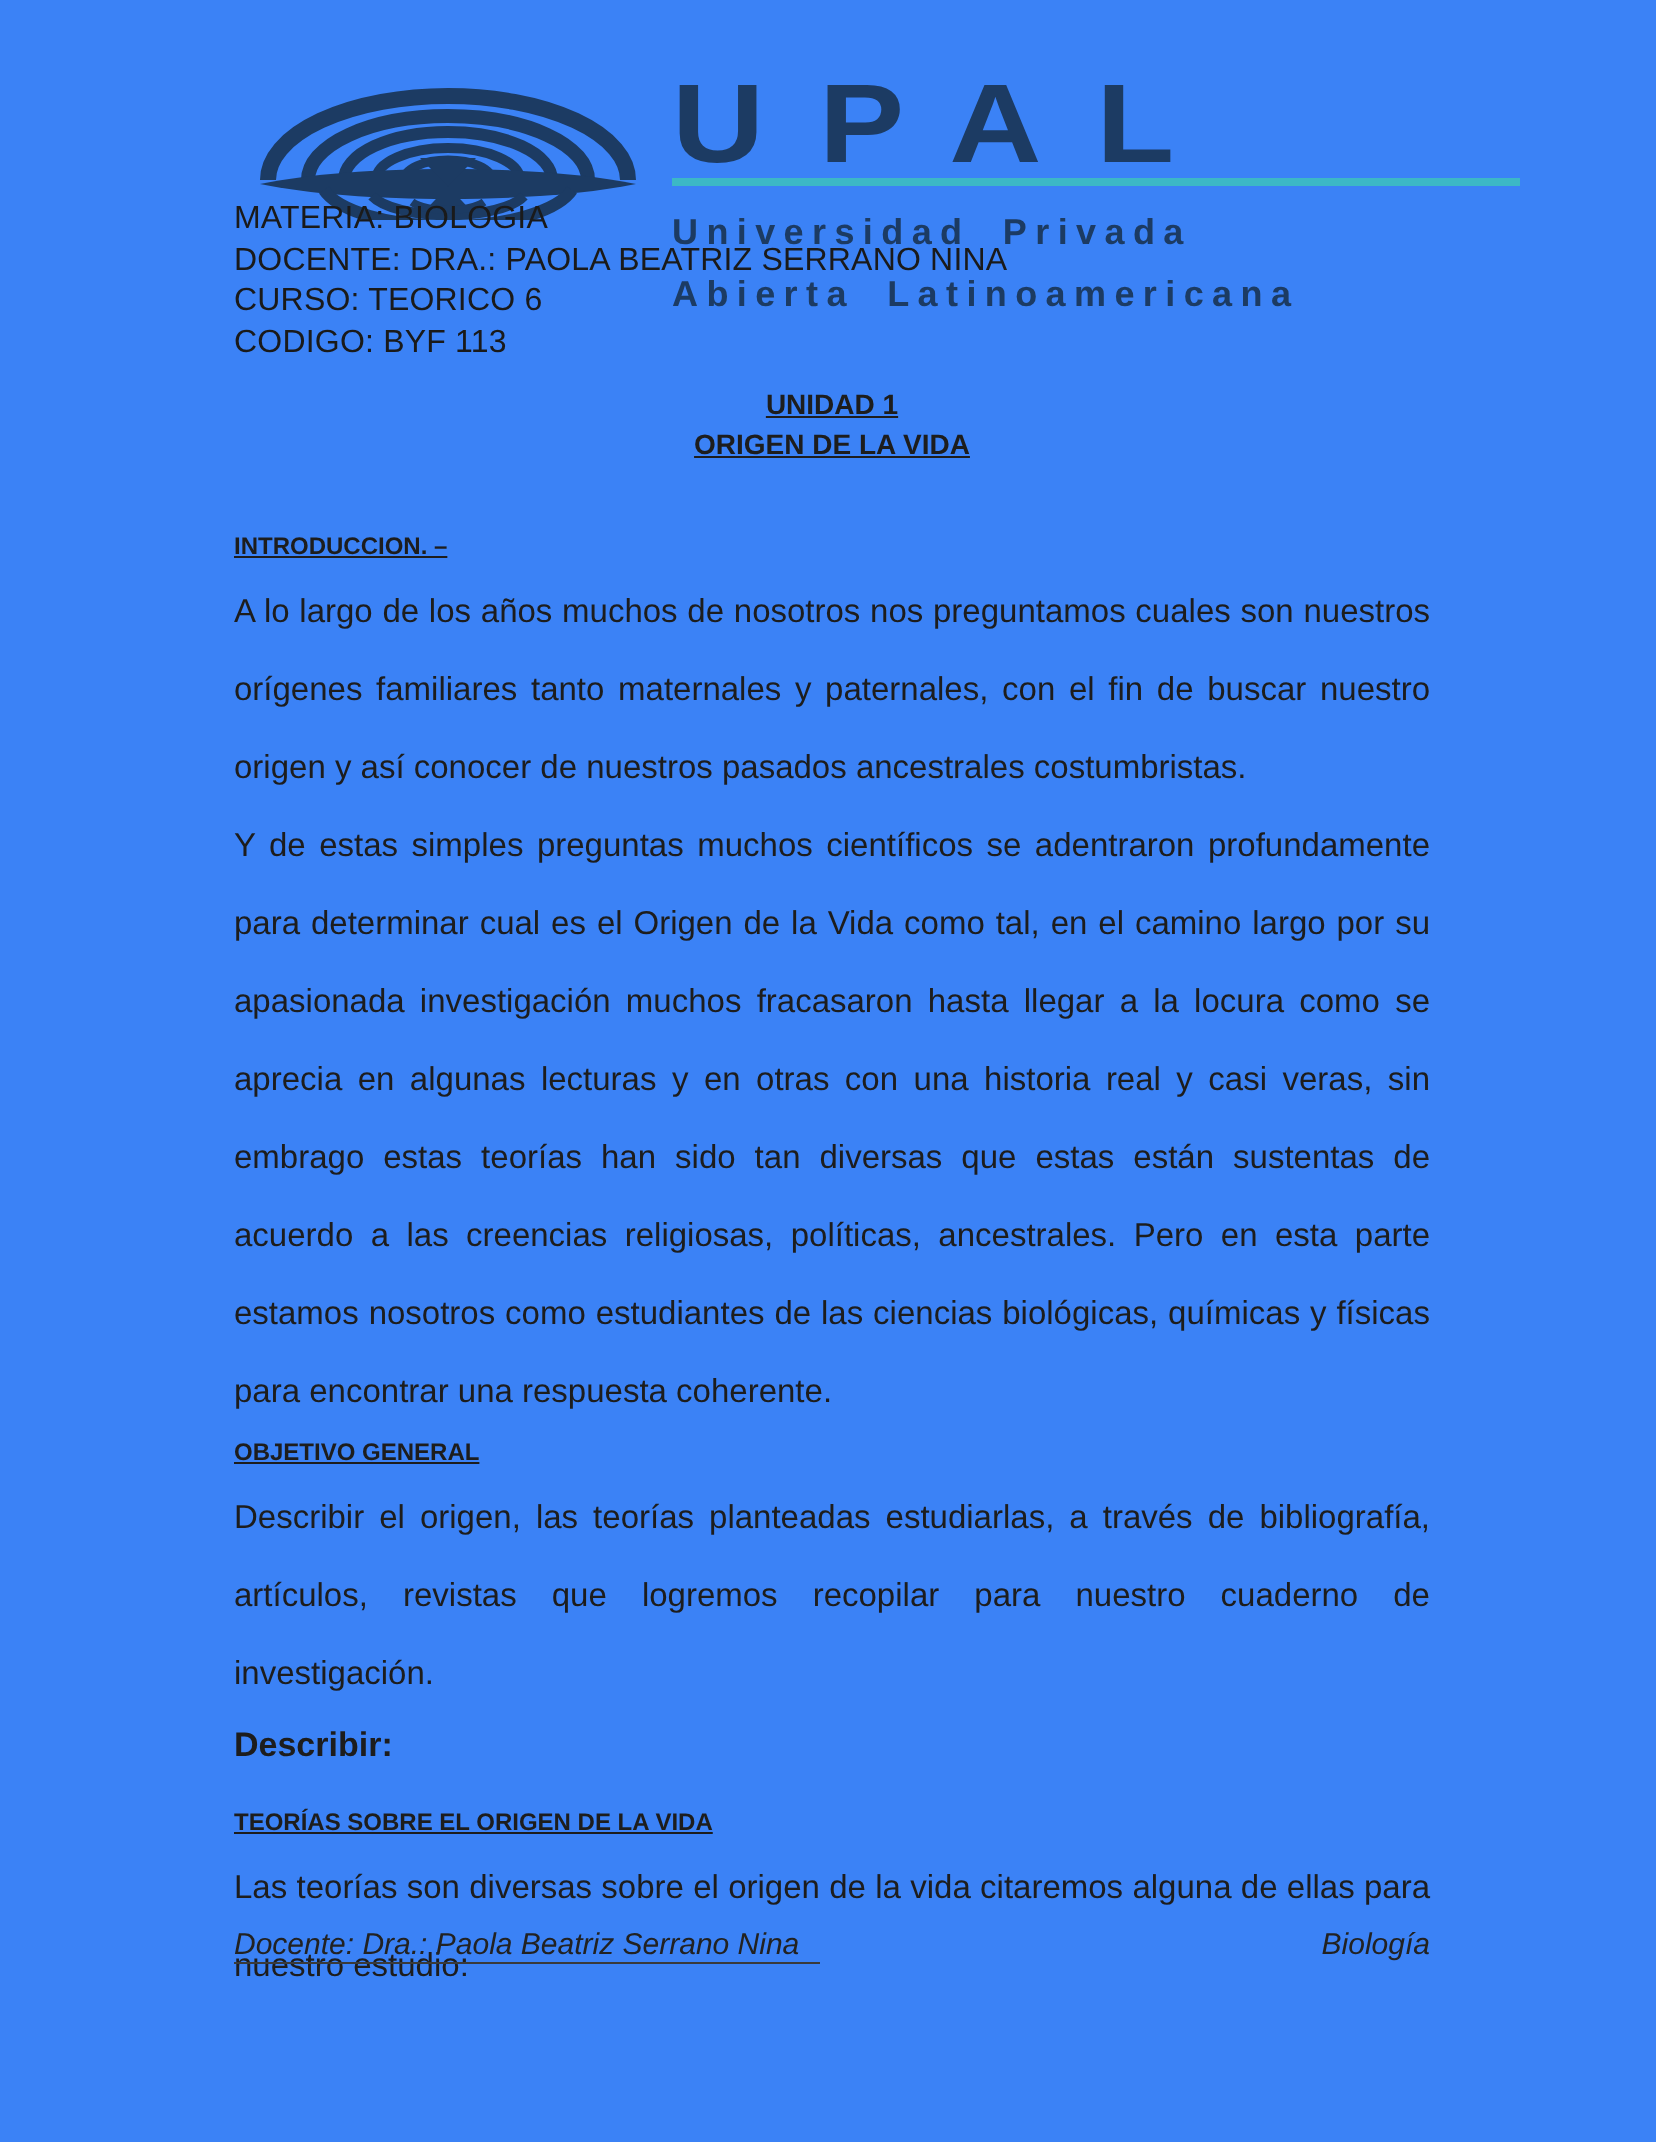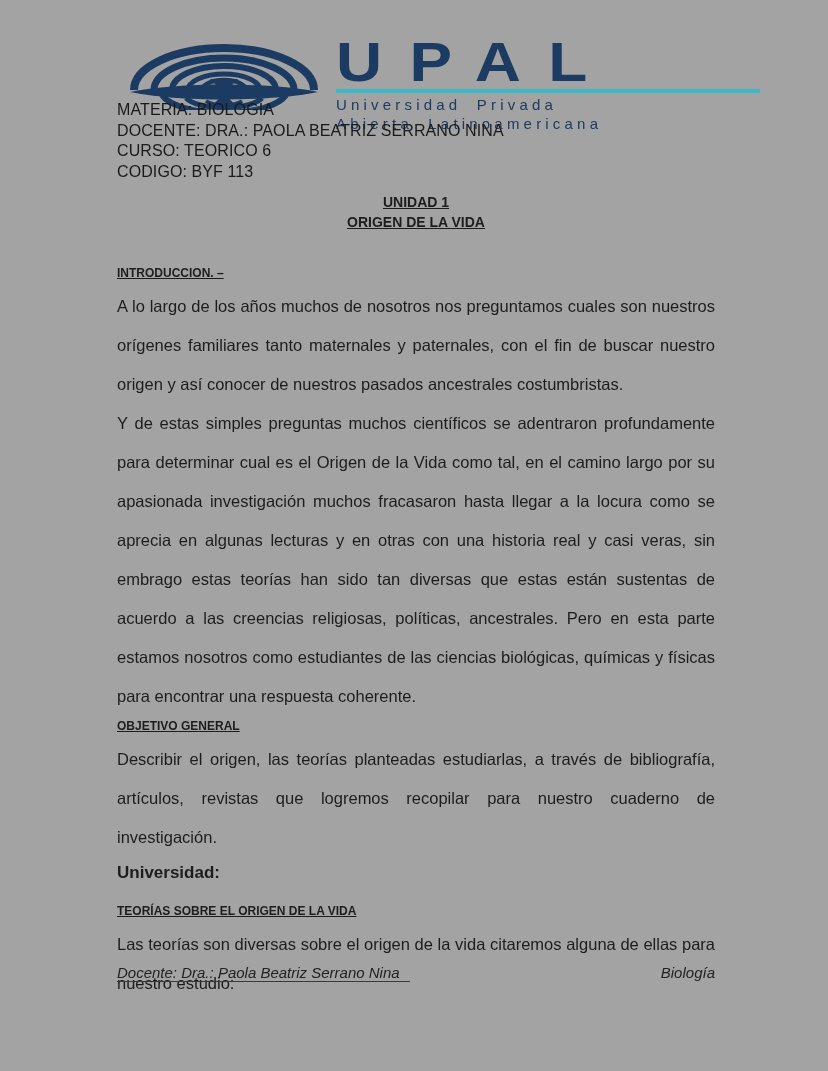--- a/index.html
+++ b/index.html
@@ -1,20 +1,20 @@
 <!DOCTYPE html>
 <html><head>
 <meta charset="utf-8">
 <style>
   html, body { margin: 0; padding: 0; background: #ffffff; }
   .page {
     position: relative;
     width: 828px;
     height: 1071px;
-    background: #a3a3a3;
+    background: #3b82f6;
     font-family: "Liberation Sans", sans-serif;
     color: #1d1d1d;
     overflow: hidden;
   }
 
   
   .emblem {
     position: absolute;
     left: 128px;
     top: 42px;
@@ -39,27 +39,27 @@
     transform-origin: left center;
     white-space: nowrap;
   }
   .brand-rule {
     margin-top: 3px;
     height: 4px;
     width: 100%;
     background: #3cb8c6;
   }
   .brand-sub {
-    font-size: 15px;
-    font-weight: normal;
+    font-size: 18px;
+    font-weight: bold;
     color: #1c3b63;
     letter-spacing: 4.2px;
     word-spacing: 7px;
     line-height: 15px;
-    margin-top: 4px;
+    margin-top: 16px;
     white-space: nowrap;
   }
 
   
   .course-info {
     position: absolute;
     left: 117px;
     top: 100px;
     font-size: 16px;
     line-height: 20.5px;
@@ -167,21 +167,21 @@
       <div class="title-line">ORIGEN DE LA VIDA</div>
     </div>
 
     <h2 class="heading">INTRODUCCION. –</h2>
     <p class="para">A lo largo de los años muchos de nosotros nos preguntamos cuales son nuestros orígenes familiares tanto maternales y paternales, con el fin de buscar nuestro origen y así conocer de nuestros pasados ancestrales costumbristas.</p>
     <p class="para">Y de estas simples preguntas muchos científicos se adentraron profundamente para determinar cual es el Origen de la Vida como tal, en el camino largo por su apasionada investigación muchos fracasaron hasta llegar a la locura como se aprecia en algunas lecturas y en otras con una historia real y casi veras, sin embrago estas teorías han sido tan diversas que estas están sustentas de acuerdo a las creencias religiosas, políticas, ancestrales. Pero en esta parte estamos nosotros como estudiantes de las ciencias biológicas, químicas y físicas para encontrar una respuesta coherente.</p>
 
     <h2 class="heading" style="margin-top:0">OBJETIVO GENERAL</h2>
     <p class="para">Describir el origen, las teorías planteadas estudiarlas, a través de bibliografía, artículos, revistas que logremos recopilar para nuestro cuaderno de investigación.</p>
 
-    <h3 class="subheading">Universidad:</h3>
+    <h3 class="subheading">Describir:</h3>
 
     <h2 class="heading tight">TEORÍAS SOBRE EL ORIGEN DE LA VIDA</h2>
     <p class="para">Las teorías son diversas sobre el origen de la vida citaremos alguna de ellas para nuestro estudio:</p>
   </main>
 
   <footer class="page-footer">
     <span class="footer-left">Docente: Dra.: Paola Beatriz Serrano Nina</span>
     <span class="footer-right">Biología</span>
   </footer>
 

